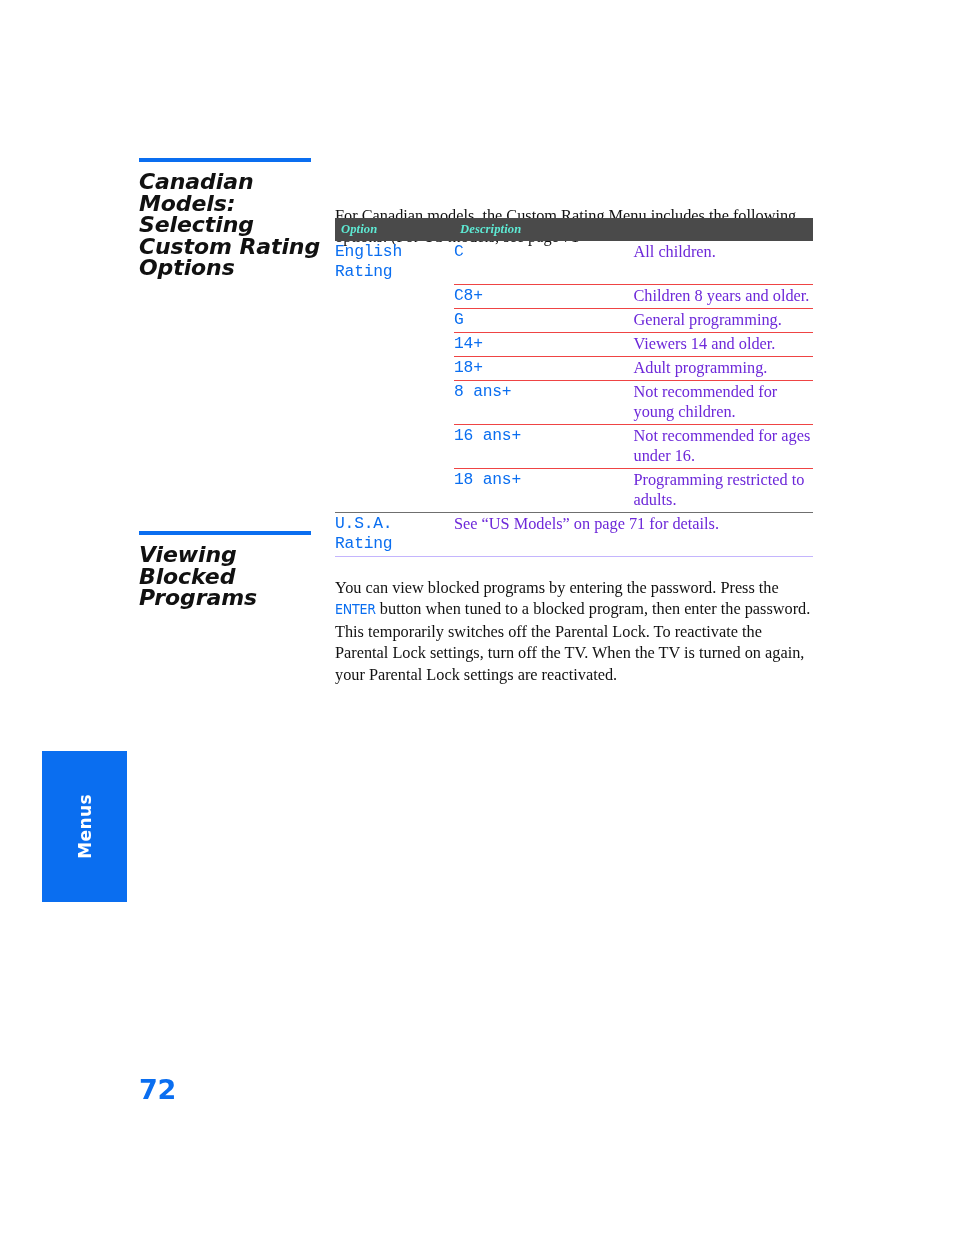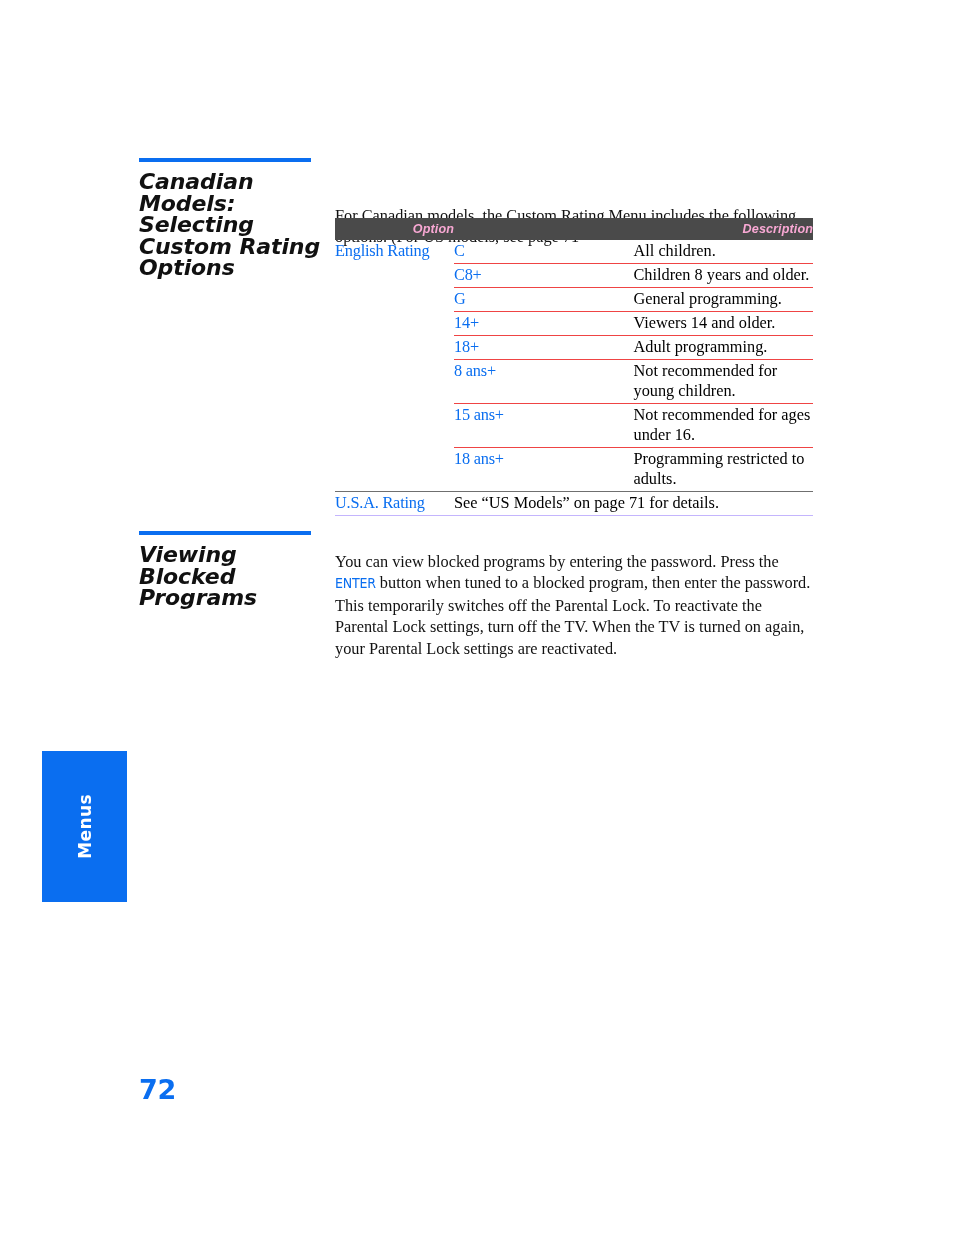--- a/index.html
+++ b/index.html
@@ -67,26 +67,26 @@
   .rating-table {
     position: absolute;
     left: 335px;
     top: 218px;
     width: 478px;
     border-collapse: collapse;
     table-layout: fixed;
   }
   .rating-table th {
     background: #4a4a4a;
-    color: #f9a8d4;
-    font-family: Liberation Sans, sans-serif;
+    color: #5eead4;
+    font-family: Liberation Serif, serif;
     font-style: italic;
     font-weight: bold;
     font-size: 12.6px;
-    text-align: right;
+    text-align: left;
     padding: 4px 0 4px 0;
     border: none;
     letter-spacing: 0.1px;
   }
   .rating-table th.c-opt { padding-left: 6px; width: 113px; }
   .rating-table th.c-desc { padding-left: 6px; }
 
   .rating-table td {
     font-size: 16.3px;
     padding: 1px 0 2px 0;
@@ -100,30 +100,30 @@
   }
   .col-code {
     width: 90px;
   }
   .col-desc {
     width: 275px;
   }
 
   .cell-blue {
     color: #0a6ef0;
-    font-family: Liberation Serif, serif;
+    font-family: Liberation Mono, monospace;
     font-size: 13.6px;
     letter-spacing: -0.2px;
     line-height: 20px;
     margin-left: 32px;
   }
   .cell-text {
     font-family: "Liberation Serif", serif;
     font-size: 16.3px;
-    color: #000000;
+    color: #6d28d9;
   }
 
   
   tr.rule-sub > td.col-code,
   tr.rule-sub > td.col-desc {
     border-top: 1px solid #ef4444;
   }
   tr.rule-sub > td.col-option {
     border-top: none;
   }
@@ -213,41 +213,41 @@
           <td class="col-code cell-blue">18+</td>
           <td class="col-desc cell-text">Adult programming.</td>
         </tr>
         <tr class="rule-sub">
           <td class="col-option cell-blue"></td>
           <td class="col-code cell-blue">8 ans+</td>
           <td class="col-desc cell-text">Not recommended for young children.</td>
         </tr>
         <tr class="rule-sub">
           <td class="col-option cell-blue"></td>
-          <td class="col-code cell-blue">15 ans+</td>
+          <td class="col-code cell-blue">16 ans+</td>
           <td class="col-desc cell-text">Not recommended for ages under 16.</td>
         </tr>
         <tr class="rule-sub">
           <td class="col-option cell-blue"></td>
           <td class="col-code cell-blue">18 ans+</td>
           <td class="col-desc cell-text">Programming restricted to adults.</td>
         </tr>
         <tr class="rule-full rule-bottom">
           <td class="col-option cell-blue">U.S.A. Rating</td>
           <td class="cell-text" colspan="2">See “US Models” on page 71 for details.</td>
         </tr>
       </tbody>
   </table>
 
   <div class="section" style="left:139px; top:531px;">
     <div class="side-heading-rule"></div>
     <div class="side-heading">Viewing Blocked Programs</div>
   </div>
 
-  <div class="body-col" style="left:335px; top:515px;">
+  <div class="body-col" style="left:335px; top:541px;">
     <span>You can view blocked programs by entering the password. Press the </span><span class="blue-term">ENTER</span><span> button when tuned to a blocked program, then enter the password. This temporarily switches off the Parental Lock. To reactivate the Parental Lock settings, turn off the TV. When the TV is turned on again, your Parental Lock settings are reactivated.</span>
   </div>
 
   <div class="side-tab">
     <span>Menus</span>
   </div>
 
   <div class="folio">72</div>
 
 </div>

